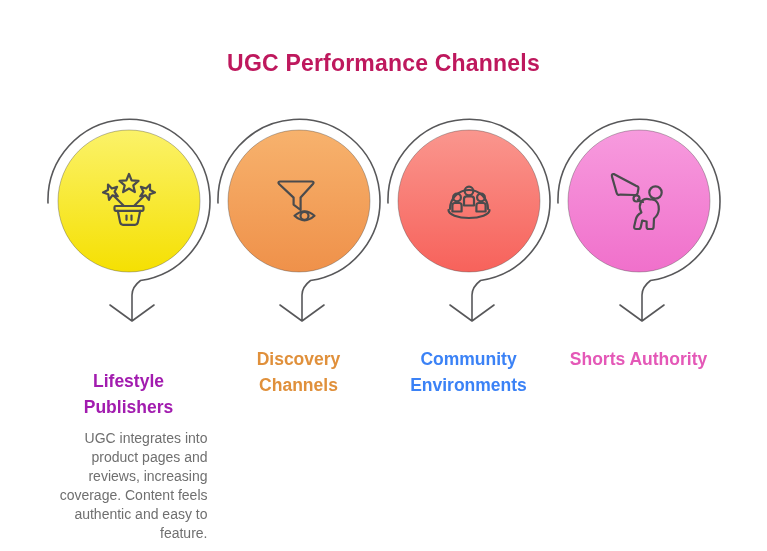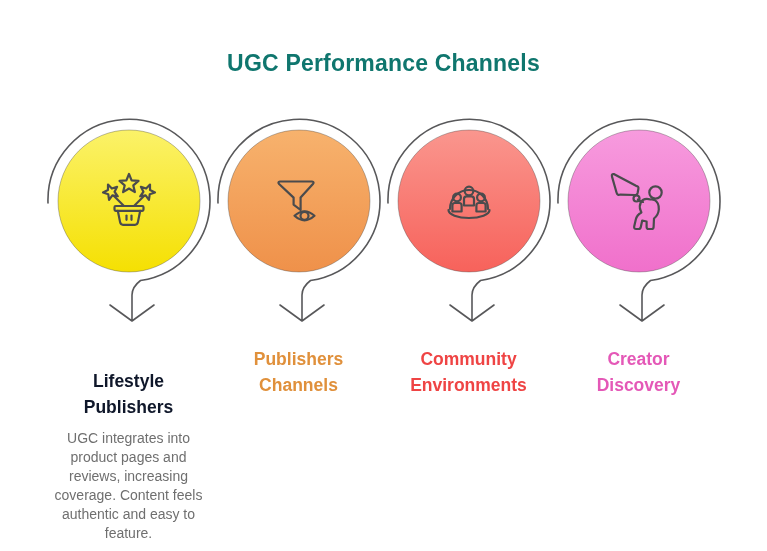--- a/index.html
+++ b/index.html
@@ -22,27 +22,27 @@
   .bubble{stroke:rgba(60,60,60,.35);stroke-width:1;}
   .icon path,.icon polygon,.icon circle,.icon rect,.icon line{
     fill:none;stroke:#4A4B4D;stroke-width:2.2;stroke-linecap:round;stroke-linejoin:round;
   }
   .heading{
     font-size:17.5px;line-height:26px;font-weight:bold;
     margin:10px 14px 0 14px;
   }
   .desc{
     font-size:14px;line-height:19px;color:#6F6F6F;
-    width:158px;margin:9px auto 16px auto;
+    width:158px;margin:9px auto 16px auto;text-align:right;
   }
 </style>
 </head>
 <body>
 
-<h1 class="page-title" style="color: #0f766e;">UGC Performance Channels</h1>
+<h1 class="page-title" style="color: #be185d;">UGC Performance Channels</h1>
 
 <div class="row">
 
   <div class="item">
     <svg class="art" viewBox="0 0 170 230">
       <defs>
         <linearGradient id="grad0" x1="0" y1="0" x2="0" y2="1">
           <stop offset="0" stop-color="#FBF269"></stop>
           <stop offset="1" stop-color="#F5E002"></stop>
         </linearGradient>
@@ -54,41 +54,41 @@
         <polygon transform="rotate(-22 14 23)" points="14,15 16.1,20.1 21.6,20.5 17.4,24.1 18.7,29.5 14,26.6 9.3,29.5 10.6,24.1 6.4,20.5 11.9,20.1"></polygon>
         <polygon transform="rotate(22 50 23)" points="50,15 52.1,20.1 57.6,20.5 53.4,24.1 54.7,29.5 50,26.6 45.3,29.5 46.6,24.1 42.4,20.5 47.9,20.1"></polygon>
         <path d="M26.5,36.5 L17,27"></path>
         <path d="M37.5,36.5 L47,27"></path>
         <rect x="17.5" y="37" width="29" height="4.8" rx="1.2"></rect>
         <path d="M20.8,41.8 L23.2,53.6 Q23.7,55.8 26,55.8 L38,55.8 Q40.3,55.8 40.8,53.6 L43.2,41.8"></path>
         <path d="M29.5,46.5 L29.5,50.8"></path>
         <path d="M34.5,46.5 L34.5,50.8"></path>
       </g>
     </svg>
-    <h2 class="heading" style="color: #0f172a; margin-top: 32px;">Lifestyle Publishers</h2>
+    <h2 class="heading" style="color: #a21caf; margin-top: 32px;">Lifestyle Publishers</h2>
     <p class="desc">UGC integrates into product pages and reviews, increasing coverage. Content feels authentic and easy to feature.</p>
   </div>
 
   <div class="item">
     <svg class="art" viewBox="0 0 170 230">
       <defs>
         <linearGradient id="grad1" x1="0" y1="0" x2="0" y2="1">
           <stop offset="0" stop-color="#F7B26D"></stop>
           <stop offset="1" stop-color="#EF914A"></stop>
         </linearGradient>
       </defs>
       <path class="ring" d="M4,97 A81,81 0 1 1 96.5,174.5 Q88,181 88,189 L88,214.5 M66,199 L88,215 L110,199"></path>
       <circle class="bubble" cx="85" cy="95" r="71" fill="url(#grad1)"></circle>
       <g class="icon" transform="translate(53,63)">
         <path d="M13,12.5 L45,12.5 Q47.6,12.8 45.9,15 L33.6,28.6 L33.6,41 L26.6,35.6 L26.6,28.6 L12.1,15 Q10.4,12.8 13,12.5 Z"></path>
         <path d="M27.5,46.8 Q37.5,37.8 47.5,46.8 Q37.5,55.8 27.5,46.8 Z"></path>
         <circle cx="37.5" cy="46.8" r="4"></circle>
       </g>
     </svg>
-    <h2 class="heading" style="color: rgb(224, 144, 59);">Publishers Channels</h2>
+    <h2 class="heading" style="color: rgb(224, 144, 59);">Discovery Channels</h2>
   </div>
 
   <div class="item">
     <svg class="art" viewBox="0 0 170 230">
       <defs>
         <linearGradient id="grad2" x1="0" y1="0" x2="0" y2="1">
           <stop offset="0" stop-color="#FA968E"></stop>
           <stop offset="1" stop-color="#F7625B"></stop>
         </linearGradient>
       </defs>
@@ -98,37 +98,37 @@
         <path d="M13,40 A19,19 0 0 1 51,40"></path>
         <circle cx="32" cy="22" r="4.3"></circle>
         <path d="M27,36.5 L27,30 Q27,27.4 29.6,27.4 L34.4,27.4 Q37,27.4 37,30 L37,36.5 Z"></path>
         <circle cx="20" cy="28.5" r="3.9"></circle>
         <path d="M15.4,42.5 L15.4,36.5 Q15.4,34 17.8,34 L22.2,34 Q24.6,34 24.6,36.5 L24.6,42.5 Z"></path>
         <circle cx="44" cy="28.5" r="3.9"></circle>
         <path d="M39.4,42.5 L39.4,36.5 Q39.4,34 41.8,34 L46.2,34 Q48.6,34 48.6,36.5 L48.6,42.5 Z"></path>
         <path d="M11.5,41 A20.5,8 0 1 0 52.5,41"></path>
       </g>
     </svg>
-    <h2 class="heading" style="color: #ef4444;">Community Environments</h2>
+    <h2 class="heading" style="color: #3b82f6;">Community Environments</h2>
   </div>
 
   <div class="item">
     <svg class="art" viewBox="0 0 170 230">
       <defs>
         <linearGradient id="grad3" x1="0" y1="0" x2="0" y2="1">
           <stop offset="0" stop-color="#F79BDE"></stop>
           <stop offset="1" stop-color="#F070CB"></stop>
         </linearGradient>
       </defs>
       <path class="ring" d="M4,97 A81,81 0 1 1 96.5,174.5 Q88,181 88,189 L88,214.5 M66,199 L88,215 L110,199"></path>
       <circle class="bubble" cx="85" cy="95" r="71" fill="url(#grad3)"></circle>
       <g class="icon" transform="translate(53,63)">
         <path d="M13.4,25.6 Q10.5,26.8 9.6,23.8 L5,7.6 Q4.2,4.6 7.2,5.2 L29,16.8 Q31.8,17 31.4,19.8 L30.6,24 Q30,26.4 27.6,26 L13.4,25.6 Z"></path>
         <circle cx="29.5" cy="29.5" r="3"></circle>
         <circle cx="48.5" cy="23.5" r="6.2"></circle>
         <path d="M43.5,30.5 Q36.5,28.5 33.8,33.5 Q31.8,37.5 33.6,41.5 L34.4,43.5 Q29.8,46 28.8,50.5 L27.2,57.5 Q26.8,60 29.2,60 L31.6,60 Q33.4,60 33.8,58 L35.2,51.5 L39.6,52.5 L39.6,58 Q39.6,60 41.6,60 L44.6,60 Q46.6,60 46.6,58 L47,49.5 Q51.4,46 51.8,40.5 Q52.2,33.5 47.4,30.9 Q45.4,30 43.5,30.5 Z"></path>
         <path d="M36,33 Q32.5,32.5 31,30.5"></path>
       </g>
     </svg>
-    <h2 class="heading" style="color: rgb(228, 88, 183);">Creator Discovery</h2>
+    <h2 class="heading" style="color: rgb(228, 88, 183);">Shorts Authority</h2>
   </div>
 
 </div>
 
 </body></html>

